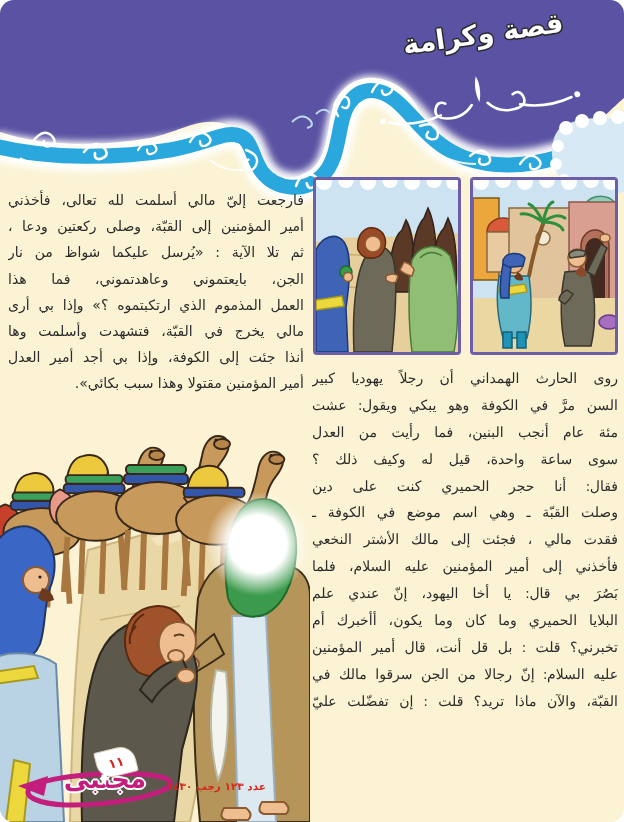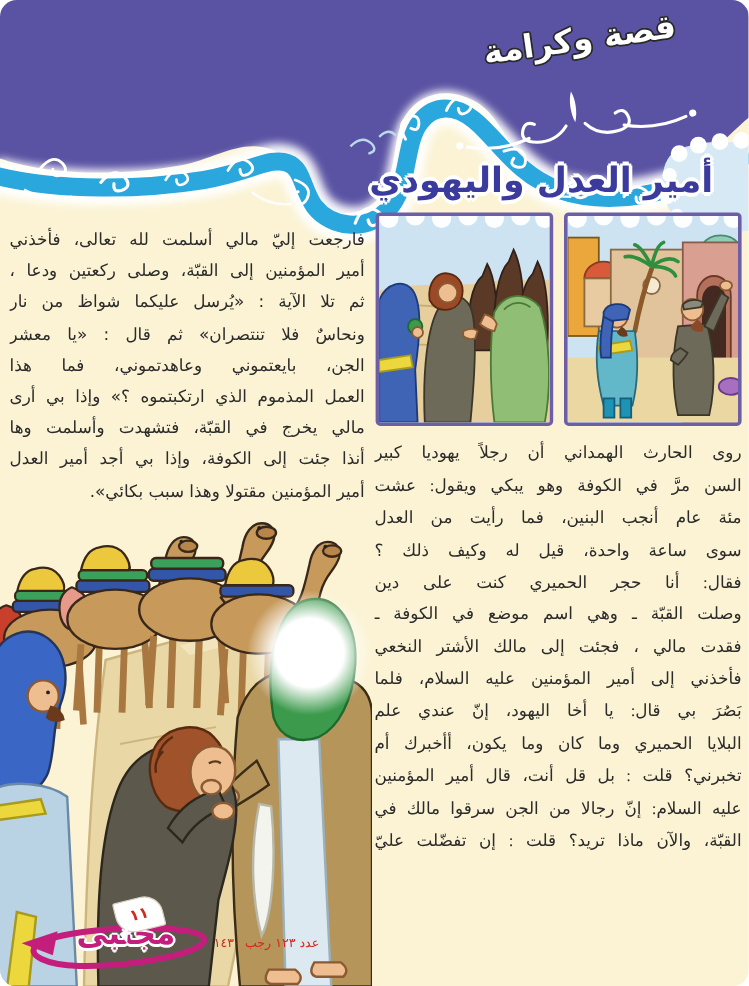--- a/index.html
+++ b/index.html
@@ -60,21 +60,21 @@
     background:#fff; border:1px solid #d8cfc0; border-radius:2px 16px 2px 16px;
     transform:rotate(-14deg); display:flex; align-items:center; justify-content:center;
   }
   #page-leaf:after{
     content:""; position:absolute; left:-8px; bottom:-6px;
     border:7px solid transparent; border-right-color:#fff; transform:rotate(18deg);
   }
   #page-num{font-size:13px; font-weight:bold; color:#d3281e;}
   #issue{
     position:absolute; left:130px; top:36px; width:118px; direction:rtl;
-    font-size:10.5px; font-weight:normal; color:#d3281e; text-align:right;
+    font-size:10.5px; font-weight:bold; color:#d3281e; text-align:right;
   }
 </style>
 </head>
 <body>
 
 <div id="page">
 
   <svg id="header-svg" class="abs" width="624" height="214" viewBox="0 0 624 214">
     <defs>
       <filter id="soft" x="-30%" y="-30%" width="160%" height="160%">
@@ -132,21 +132,20 @@
       <path d="M8,12 q10,12 26,10 q14,-2 10,-12 q-3,-7 -10,-3"></path>
       <path d="M-40,18 q-26,8 -52,0"></path>
       <path d="M40,18 q26,8 52,0"></path>
       <circle cx="-98" cy="16" r="3" fill="#fff" stroke="none"></circle>
       <circle cx="98" cy="16" r="3" fill="#fff" stroke="none"></circle>
     </g>
   </svg>
 
   <div id="badge" class="abs">قصة وكرامة</div>
 
-  <div id="title" class="abs">أمير العدل واليهودي</div>
 
   <div id="panels" class="abs">
 
     <div id="panel-desert" class="panel">
       <svg width="142" height="172" viewBox="0 0 142 172">
         <rect width="142" height="172" fill="#cde3f2"></rect>
         <g fill="#fff" opacity="0.95">
           <circle cx="8" cy="2" r="8"></circle>
             <circle cx="30" cy="0" r="8"></circle>
             <circle cx="52" cy="2" r="8"></circle>
@@ -264,21 +263,20 @@
     <div class="ln">البلايا الحميري وما كان وما يكون، أأخبرك أم</div>
     <div class="ln">تخبرني؟ قلت : بل قل أنت، قال أمير المؤمنين</div>
     <div class="ln">عليه السلام: إنّ رجالا من الجن سرقوا مالك في</div>
     <div class="ln">القبّة، والآن ماذا تريد؟ قلت : إن تفضّلت عليّ</div>
   </div>
 
   <div id="col-left" class="col">
     <div class="ln">فارجعت إليّ مالي أسلمت لله تعالى، فأخذني</div>
     <div class="ln">أمير المؤمنين إلى القبّة، وصلى ركعتين ودعا ،</div>
     <div class="ln">ثم تلا الآية : «يُرسل عليكما شواظ من نار</div>
-    <div class="ln">ونحاسٌ فلا تنتصران» ثم قال : «يا معشر</div>
     <div class="ln">الجن، بايعتموني وعاهدتموني، فما هذا</div>
     <div class="ln">العمل المذموم الذي ارتكبتموه ؟» وإذا بي أرى</div>
     <div class="ln">مالي يخرج في القبّة، فتشهدت وأسلمت وها</div>
     <div class="ln">أنذا جئت إلى الكوفة، وإذا بي أجد أمير العدل</div>
     <div class="ln end">أمير المؤمنين مقتولا وهذا سبب بكائي».</div>
   </div>
 
   <svg id="illus" class="abs" width="310" height="402" viewBox="0 0 310 402">
     <defs>
       <radialGradient id="glow" cx="50%" cy="50%" r="50%">

